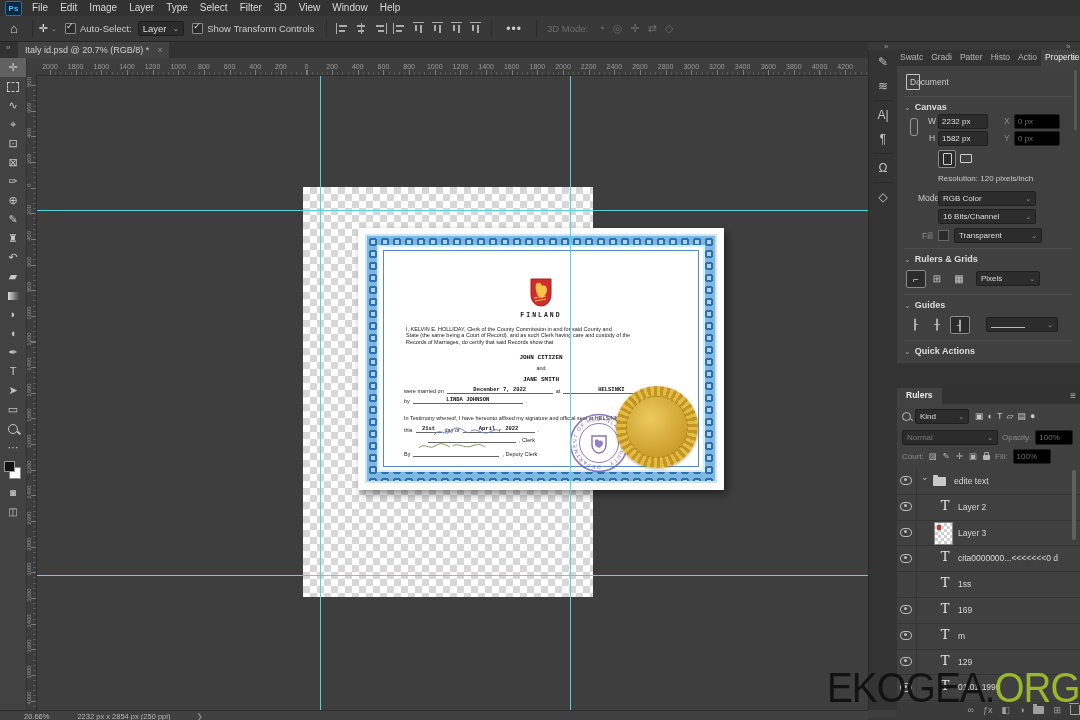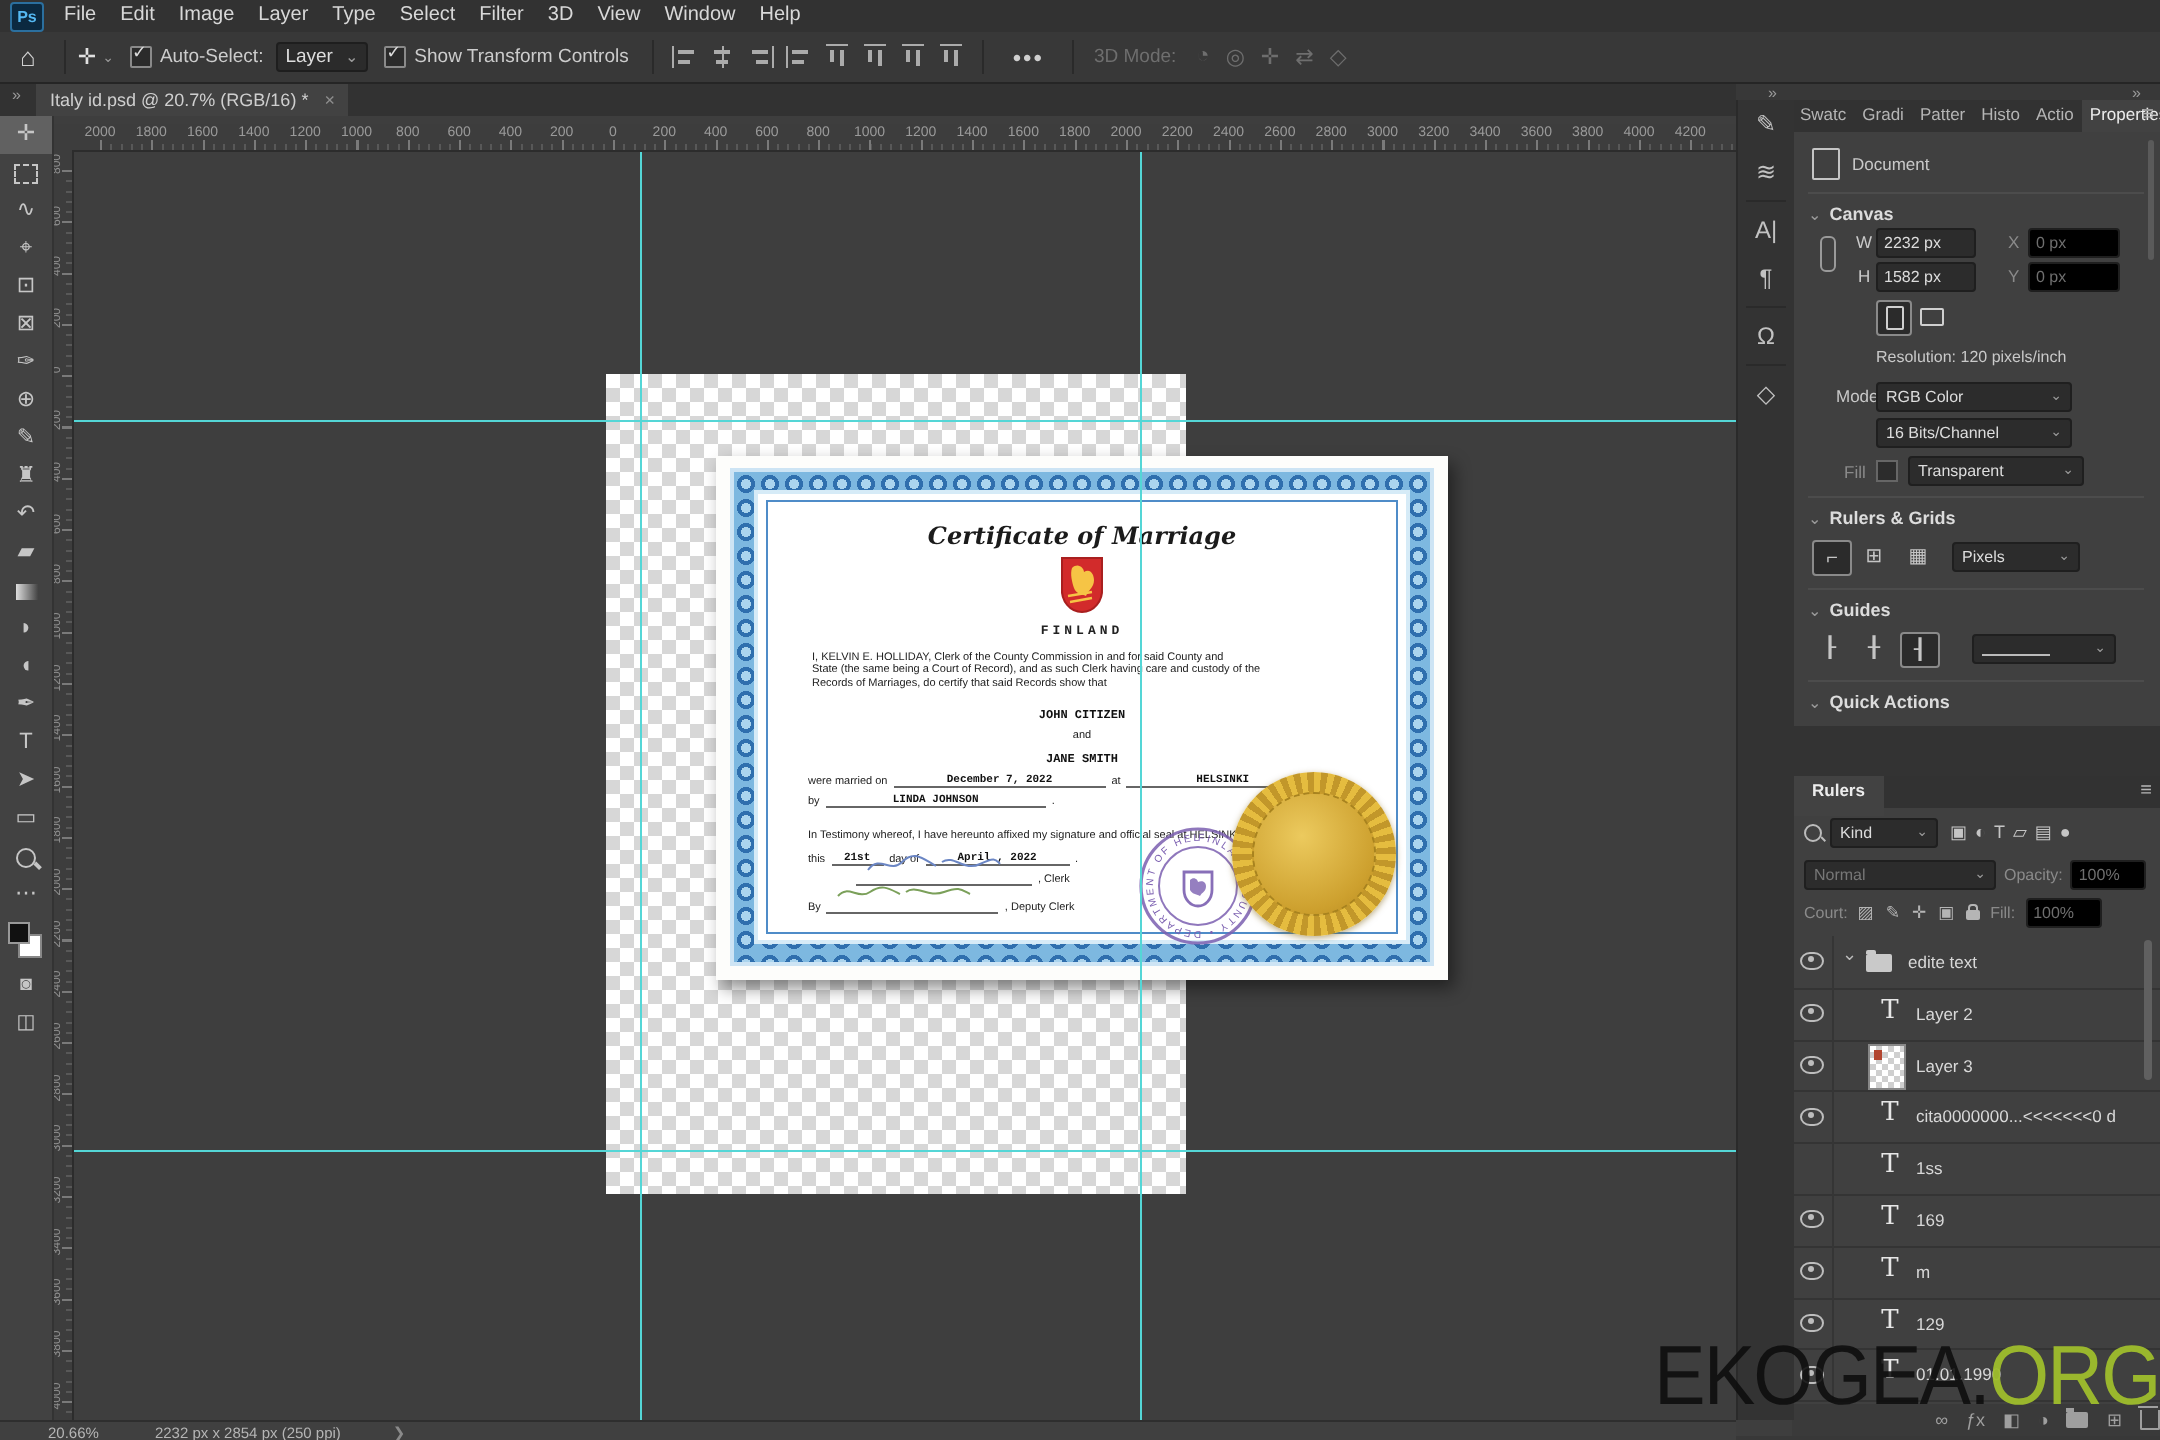--- a/index.html
+++ b/index.html
@@ -210,21 +210,21 @@
       <span class="m3d">◎</span>
       <span class="m3d">✛</span>
       <span class="m3d">⇄</span>
       <span class="m3d">◇</span>
     </span>
 </div>
 
 <div id="tabstrip">
   <span id="tab-chevrons">»</span>
   <span class="doc-tab">
-    <span>Italy id.psd @ 20.7% (RGB/16) *</span>
+    <span>Italy id.psd @ 20.7% (RGB/8) *</span>
     <span class="x">×</span>
   </span>
 </div>
 <div id="tabstrip-right"></div>
 <span id="panel-collapse">»</span>
 
 <div id="toolbar">
     <div class="tool sel">
       <span class="g">✛</span>
     </div>
@@ -362,21 +362,20 @@
     <span class="rlv" style="top: 619.6px;">4000</span>
   </div>
 
 <div id="viewport">
   <div id="checker"></div>
 
   <div id="cert-page">
     <div class="cert-frame"></div>
     <div class="cert-inner"></div>
     <div class="cert-line-frame"></div>
-    <div class="cert-title">Certificate of Marriage</div>
     <svg class="cert-arms" width="24" height="30" viewBox="0 0 24 30">
       <path d="M2 1 h20 v15 a10 11 0 0 1 -10 12 a10 11 0 0 1 -10 -12 z" fill="#d22b2b" stroke="#a91f1f" stroke-width="1"></path>
       <path d="M7 6 c3 -3 6 0 6 2 c3 -2 5 1 5 4 c0 4 -3 5 -4 8 c-2 -1 -5 -1 -6 -4 c-1 -3 -2 -7 -1 -10 z" fill="#f6c445"></path>
       <path d="M5 20 l12 -2 M6 23 l11 -2" stroke="#f6c445" stroke-width="1.2" fill="none"></path>
     </svg>
     <div class="cert-country">FINLAND</div>
     <div class="cert-body">
       <div>I, KELVIN E. HOLLIDAY, Clerk of the County Commission in and for said County and</div>
       <div>State (the same being a Court of Record), and as such Clerk having care and custody of the</div>
       <div>Records of Marriages, do certify that said Records show that</div>
@@ -462,21 +461,21 @@
       <span class="ptab">Swatc</span>
       <span class="ptab">Gradi</span>
       <span class="ptab">Patter</span>
       <span class="ptab">Histo</span>
       <span class="ptab">Actio</span>
       <span class="ptab active">Properties</span>
     </div>
   <span class="pmenu">≡</span>
 
   <span class="abs" style="left:10px;top:24px;width:12px;height:14px;border:1px solid #c5c5c5;border-radius:1px"></span>
-  <span class="abs prow-label" style="left:30px;top:27px">Document</span>
+  <span class="abs prow-label" style="left:14px;top:27px">Document</span>
   <div class="pdiv" style="top:46px"></div>
 
   <span class="sect" style="left:8px;top:52px"><span class="cv">⌄</span><span>Canvas</span></span>
 
   <span class="abs prow-label" style="left:32px;top:66px">W</span>
   <span class="fld" style="left:42px;top:64px;width:42px">2232 px</span>
   <span class="abs prow-label" style="left:108px;top:66px;color:#8a8a8a">X</span>
   <span class="fld off" style="left:118px;top:64px;width:38px">0 px</span>
   <span class="abs prow-label" style="left:33px;top:83px">H</span>
   <span class="fld" style="left:42px;top:81px;width:42px">1582 px</span>

